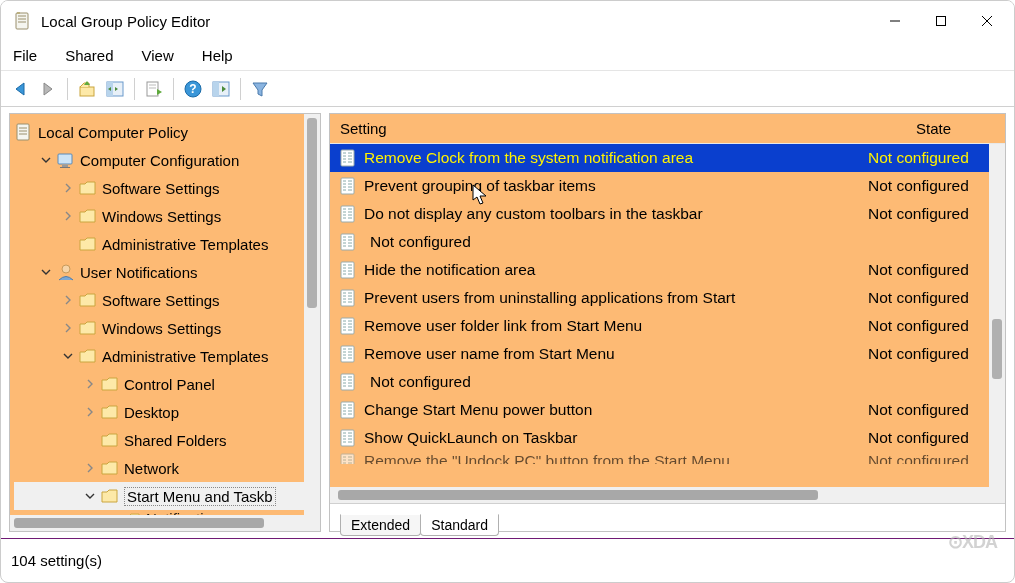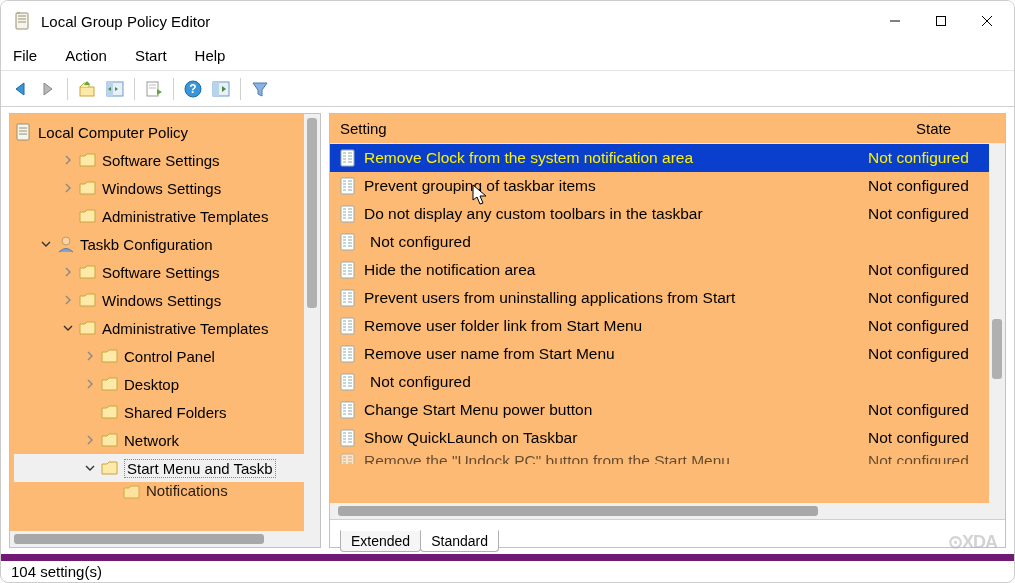--- a/index.html
+++ b/index.html
@@ -182,26 +182,26 @@
 }
 .tab.active {
   border-top-color: #fff;
 }
 .tab.inactive {
   background: #f6f6f6;
   border-top: 1px solid #fff;
 }
 
 .statusbar {
-  height: 28px;
+  height: 44px;
   display: flex;
   align-items: center;
   padding: 0 10px;
   font-size: 15px;
-  border-top: 7px solid #701a75;
+  border-top: 1px solid #701a75;
 }
 
 .watermark {
   position: absolute;
   right: 18px;
   bottom: 30px;
   color: rgba(180,180,180,.6);
   font-weight: 700;
   font-size: 18px;
   letter-spacing: -1px;
@@ -242,22 +242,22 @@
   <div class="winbtn">
     <svg width="12" height="12" viewBox="0 0 12 12">
         <line x1="1" y1="1" x2="11" y2="11" stroke="#000" stroke-width="1"></line>
         <line x1="11" y1="1" x2="1" y2="11" stroke="#000" stroke-width="1"></line>
       </svg>
   </div>
 </div>
 
 <div class="menubar">
   <span class="mitem">File</span>
-  <span class="mitem">Action</span>
-  <span class="mitem">Start</span>
+  <span class="mitem">Shared</span>
+  <span class="mitem">View</span>
   <span class="mitem">Help</span>
 </div>
 
 <div class="toolbar">
   <div class="tbtn">
       <svg width="20" height="20" viewBox="0 0 20 20">
         <path d="M14 4 L6 10 L14 16 Z" fill="#3a96d8" stroke="#1a6aa8"></path>
       </svg>
     </div>
   <div class="tbtn">
@@ -322,20 +322,35 @@
             <svg viewBox="0 0 20 20">
               <rect x="3" y="2" width="12" height="16" rx="1" fill="#f5f5ef" stroke="#9a8f6c"></rect>
               <line x1="5" y1="6" x2="13" y2="6" stroke="#9a8f6c"></line>
               <line x1="5" y1="9" x2="13" y2="9" stroke="#9a8f6c"></line>
               <line x1="5" y1="12" x2="13" y2="12" stroke="#9a8f6c"></line>
             </svg>
           </span>
         <span class="tlabel">Local Computer Policy</span>
       </div>
       <div id="tree-nodes">
+          <div class="tree-row" style="padding-left: 24px;">
+            <span class="chev ">
+              <svg width="10" height="10" viewBox="0 0 10 10">
+                <path d="M1 3 L5 7 L9 3" fill="none" stroke="#333" stroke-width="1.4"></path>
+              </svg>
+            </span>
+            <span class="ficon">
+              <svg viewBox="0 0 20 20">
+                <rect x="2" y="4" width="14" height="10" rx="1" fill="#cde4f6" stroke="#5a8ab8"></rect>
+                <rect x="6" y="15" width="6" height="2" fill="#999"></rect>
+                <rect x="4" y="17" width="10" height="1" fill="#777"></rect>
+              </svg>
+            </span>
+            <span class="tlabel">Computer Configuration</span>
+          </div>
           <div class="tree-row" style="padding-left: 46px;">
             <span class="chev ">
               <svg width="10" height="10" viewBox="0 0 10 10">
                 <path d="M3 1 L7 5 L3 9" fill="none" stroke="#888" stroke-width="1.4"></path>
               </svg>
             </span>
             <span class="ficon">
               <svg viewBox="0 0 20 20">
                 <path d="M2 6 L7 6 L9 4 L17 4 L17 16 L2 16 Z" fill="#fde9a8" stroke="#caa53e"></path>
               </svg>
@@ -369,21 +384,21 @@
               <svg width="10" height="10" viewBox="0 0 10 10">
                 <path d="M1 3 L5 7 L9 3" fill="none" stroke="#333" stroke-width="1.4"></path>
               </svg>
             </span>
             <span class="ficon">
               <svg viewBox="0 0 20 20">
                 <circle cx="10" cy="7" r="4" fill="#f6d4a8" stroke="#c89a5a"></circle>
                 <path d="M3 18 Q10 11 17 18" fill="#7aa8d6" stroke="#4a7aac"></path>
               </svg>
             </span>
-            <span class="tlabel">Taskb Configuration</span>
+            <span class="tlabel">User Notifications</span>
           </div>
           <div class="tree-row" style="padding-left: 46px;">
             <span class="chev ">
               <svg width="10" height="10" viewBox="0 0 10 10">
                 <path d="M3 1 L7 5 L3 9" fill="none" stroke="#888" stroke-width="1.4"></path>
               </svg>
             </span>
             <span class="ficon">
               <svg viewBox="0 0 20 20">
                 <path d="M2 6 L7 6 L9 4 L17 4 L17 16 L2 16 Z" fill="#fde9a8" stroke="#caa53e"></path>

